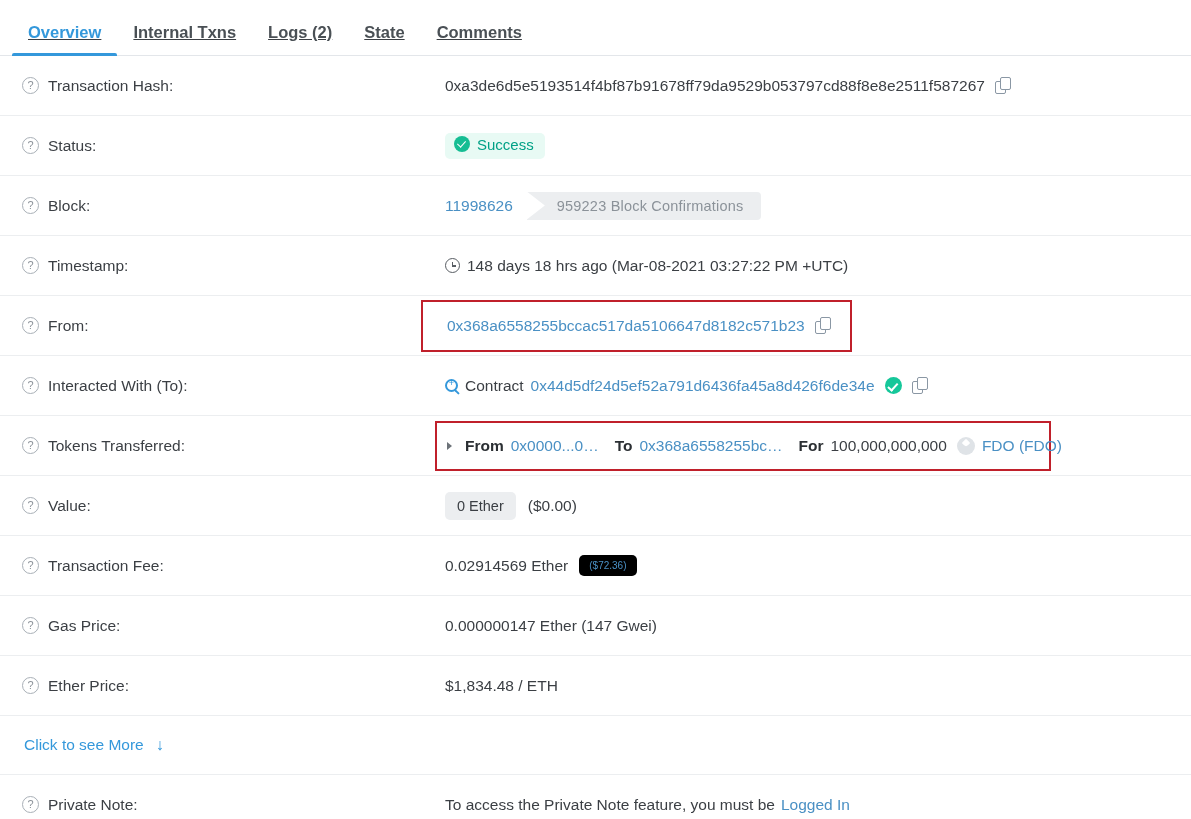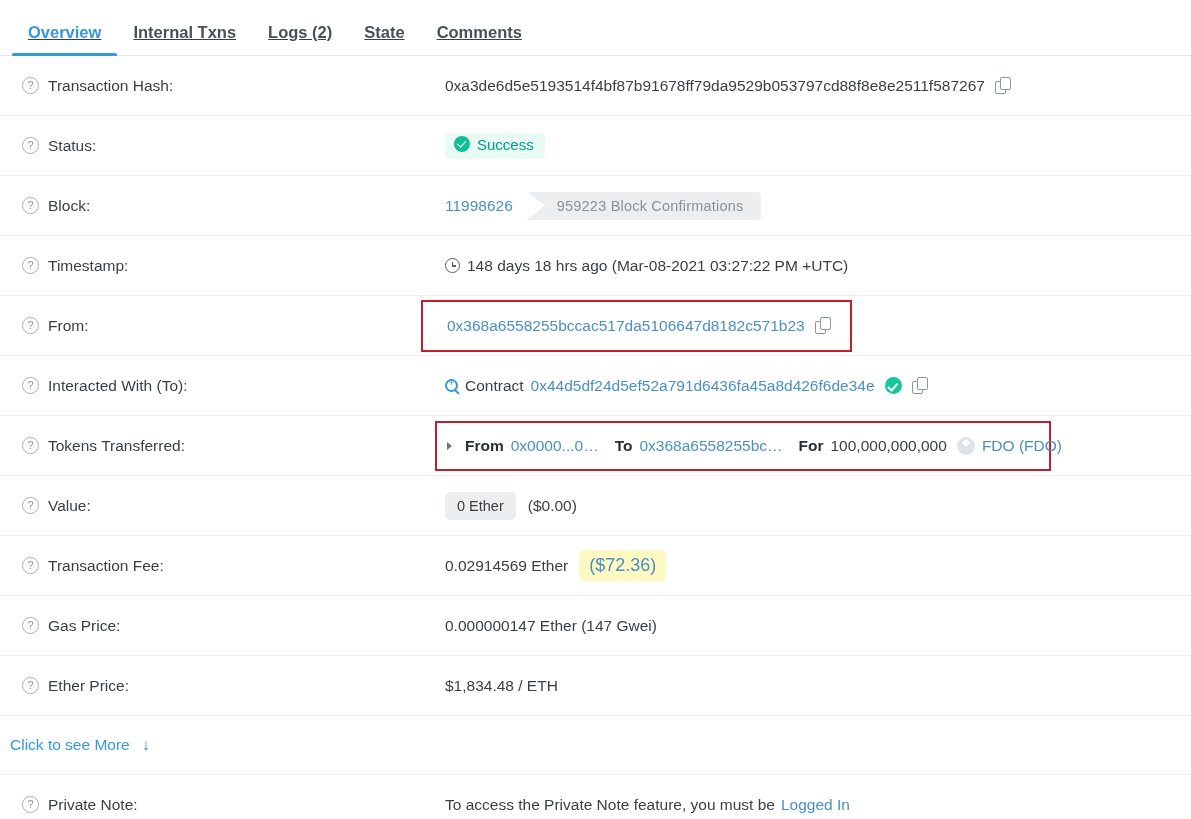--- a/index.html
+++ b/index.html
@@ -347,35 +347,35 @@
   
   .pill-gray {
     background: #eceef0;
     color: #3b3f44;
     border-radius: 5px;
     padding: 6px 12px;
     font-size: 14.5px;
     margin-right: 12px;
   }
   .pill-blue {
-    background: #fef9c3;
+    background: #000000;
     color: #4a90c4;
     border-radius: 5px;
     padding: 5px 10px;
-    font-size: 18px;
+    font-size: 10px;
     margin-left: 11px;
   }
 
   
   .more-row {
     display: flex;
     align-items: center;
     border-bottom: 1px solid #eceef0;
     min-height: 58px;
-    padding-left: 10px;
+    padding-left: 24px;
   }
   .more-link {
     color: #3498db;
     font-size: 15.5px;
     cursor: pointer;
     display: inline-flex;
     align-items: center;
   }
   .arrow-down {
     margin-left: 12px;

